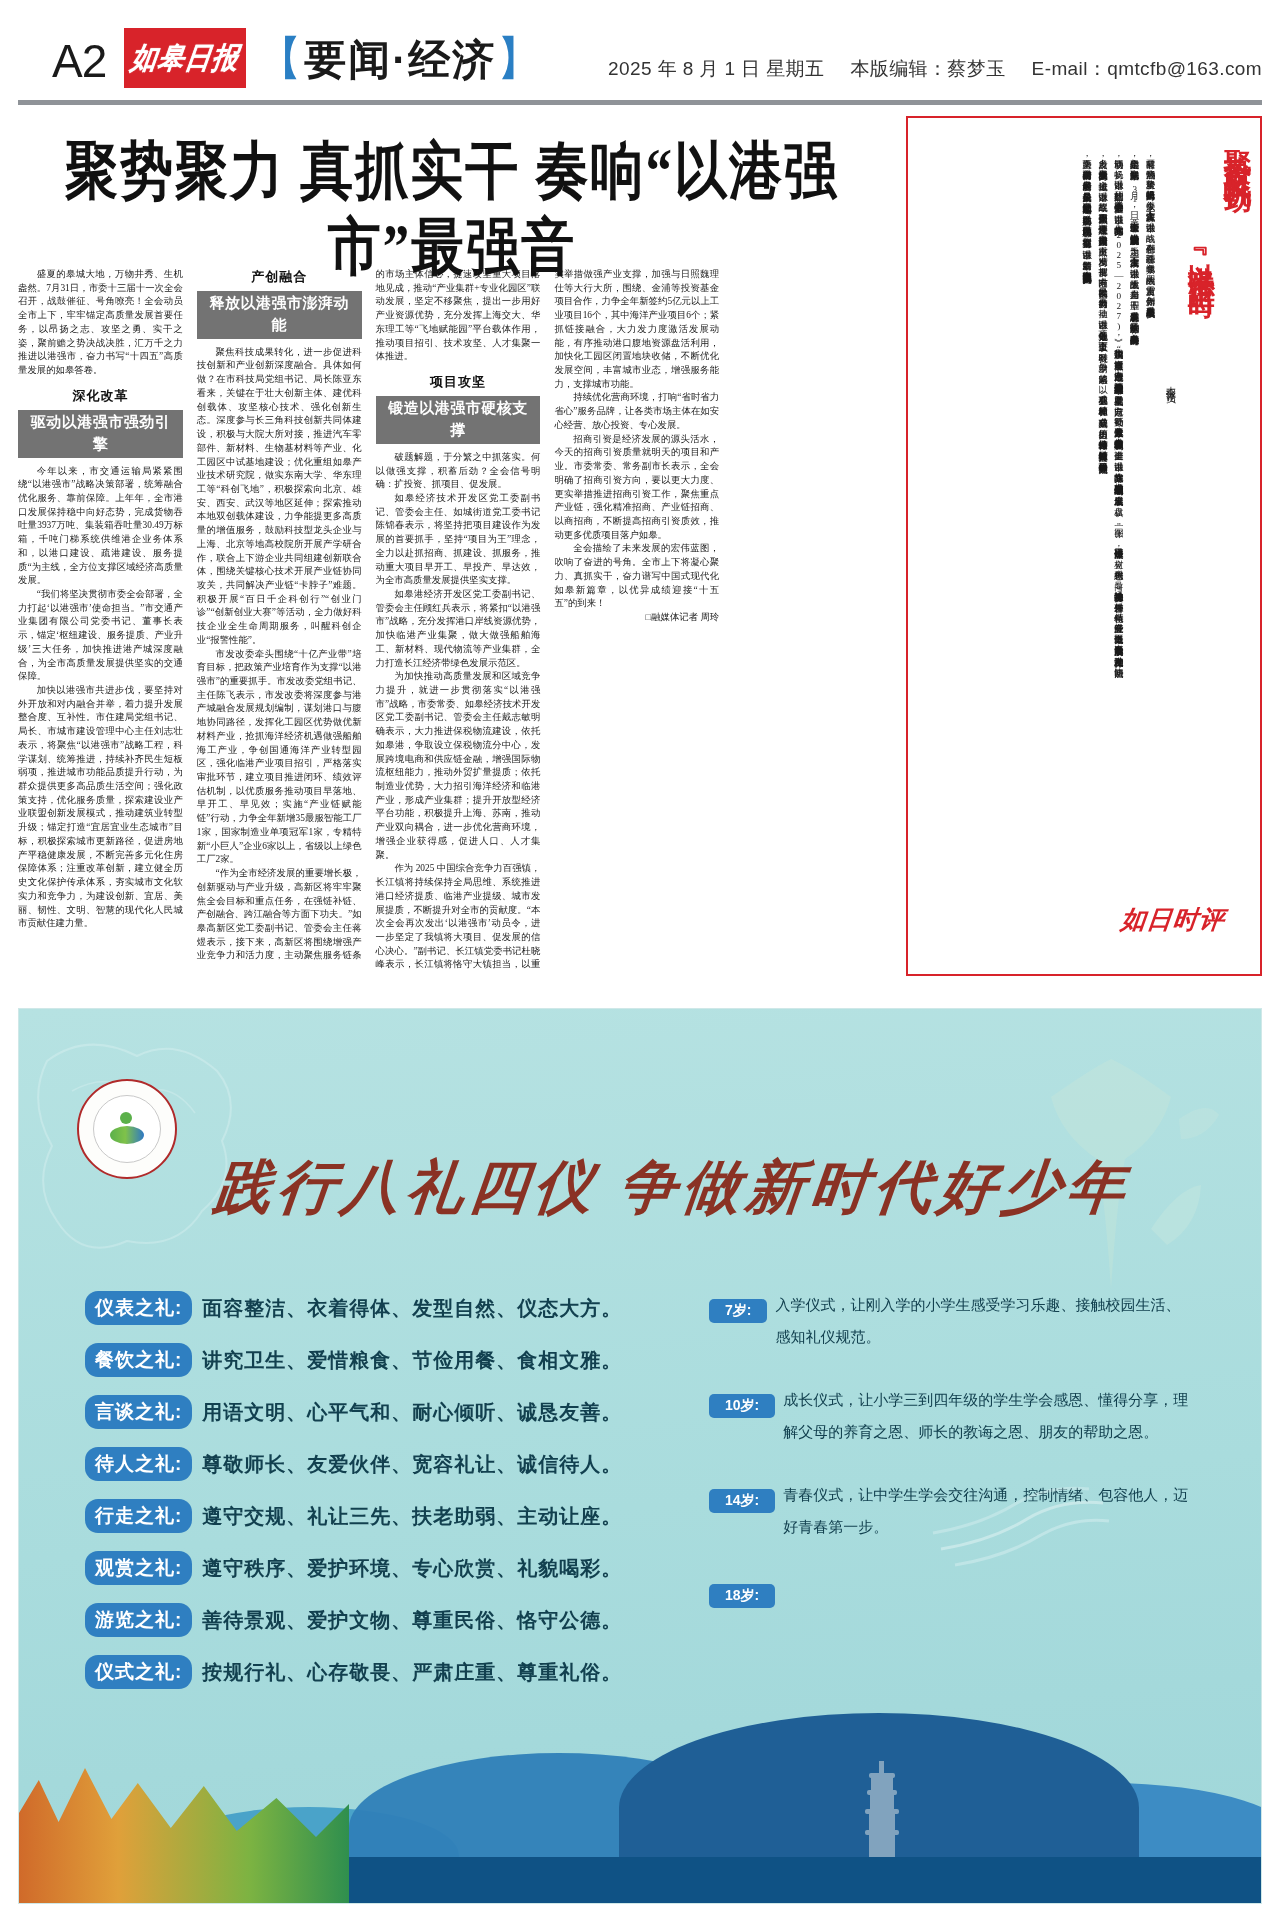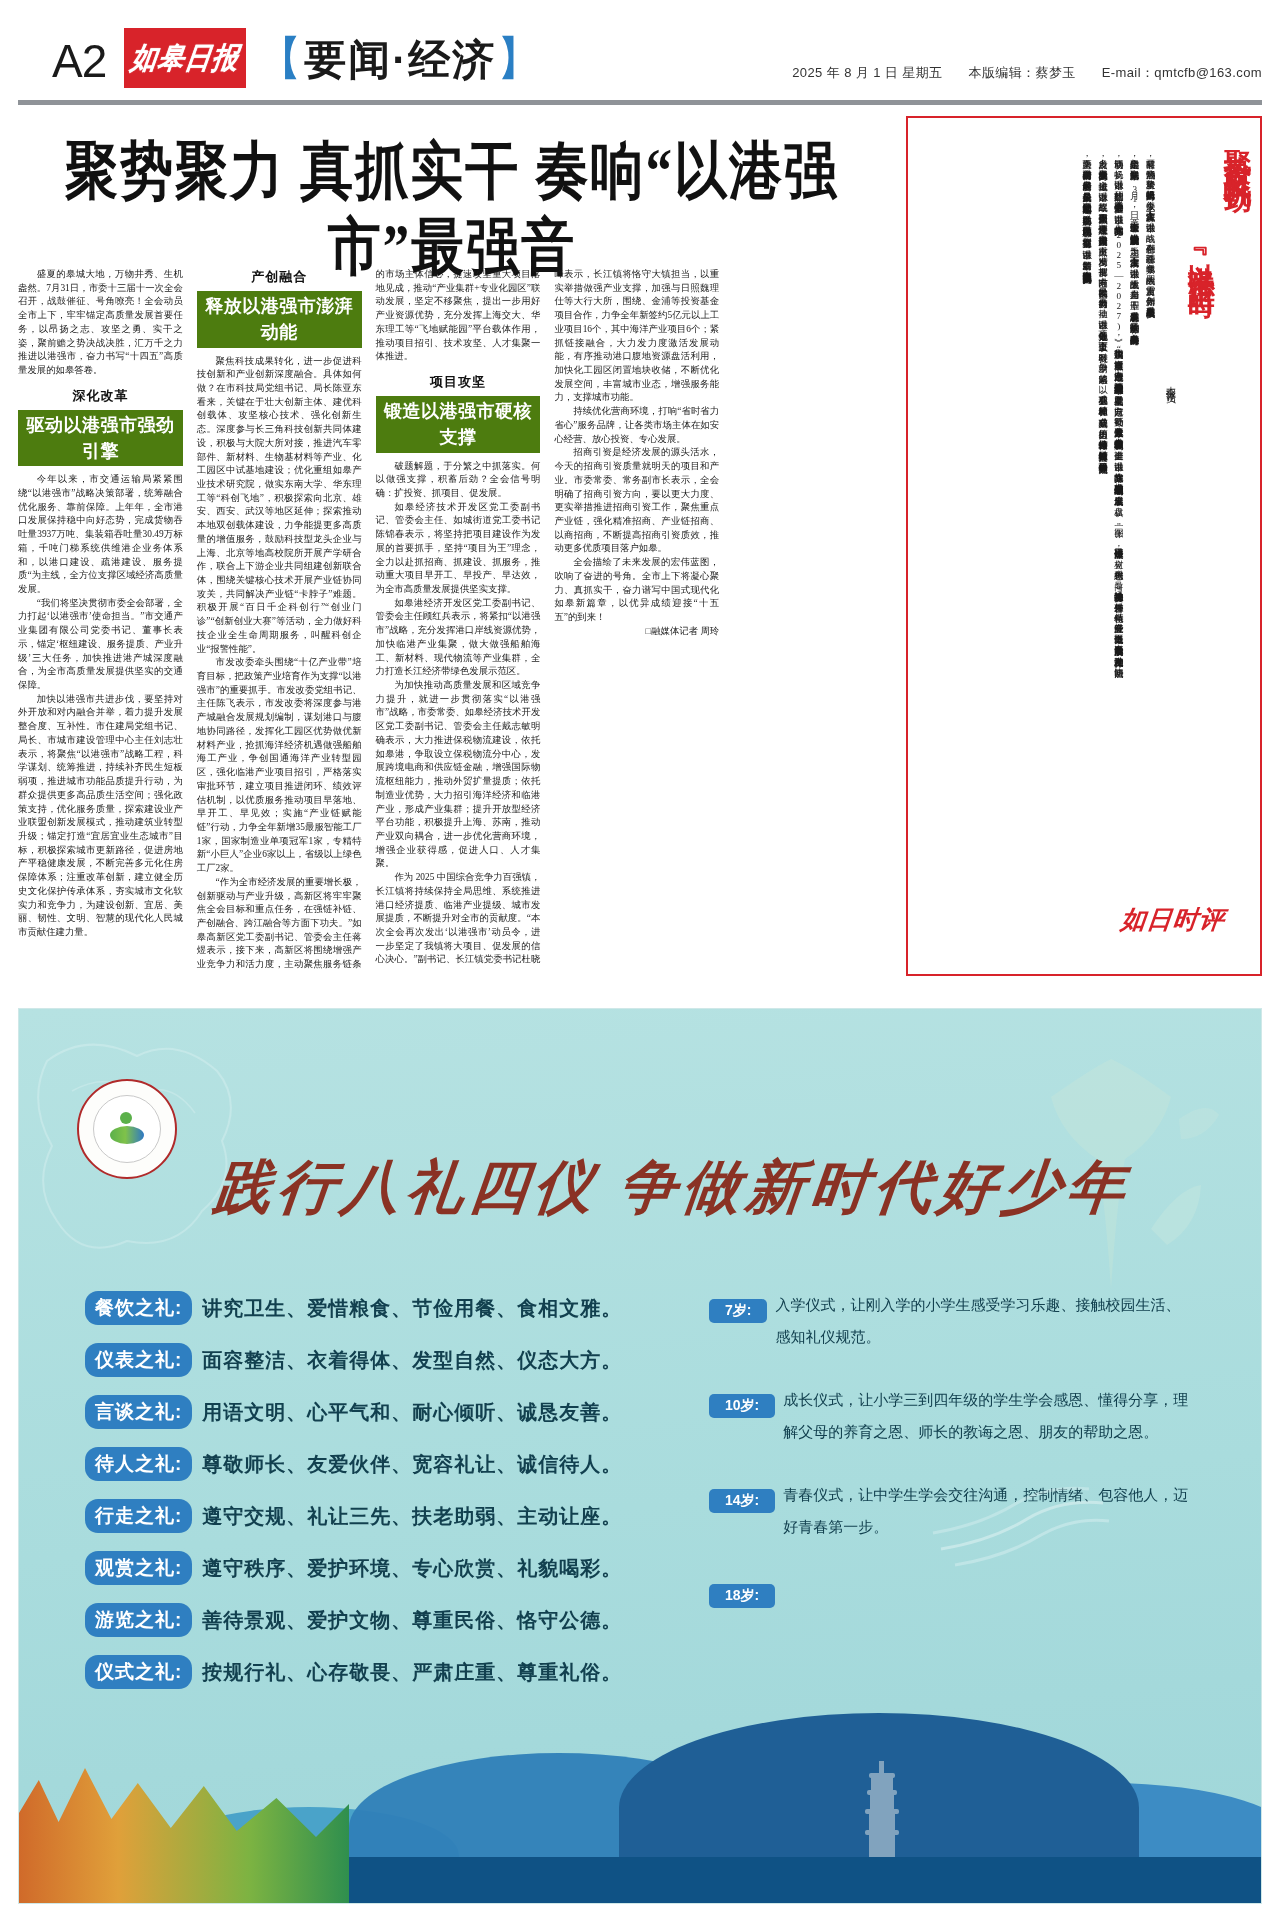--- a/index.html
+++ b/index.html
@@ -29,21 +29,21 @@
   }
   .section-title{
     font-family:"Liberation Sans","DejaVu Sans",sans-serif;
     font-size:42px;font-weight:600;color:#1a1a1a;margin-left:10px;margin-bottom:14px;
     letter-spacing:2px;display:flex;align-items:baseline;
   }
   .brk{color:#2a7fc4;font-weight:400;font-size:46px;}
   .head-right{
     margin-left:auto;margin-bottom:22px;display:flex;align-items:baseline;
     font-family:"Liberation Sans","DejaVu Sans",sans-serif;
-    font-size:13px;color:#333;letter-spacing:.4px;
+    font-size:19px;color:#333;letter-spacing:.4px;
   }
   .head-right span{margin-left:26px;white-space:nowrap;}
   .rule{
     position:absolute;left:18px;top:100px;width:1244px;height:5px;
     background:#8f9398;
   }
   
   .main-wrap{position:absolute;left:18px;top:116px;width:1244px;height:860px;}
   .headline{
     text-align:center;font-size:53px;font-weight:700;color:#111;
@@ -58,21 +58,21 @@
   .cols{
     position:absolute;left:0;top:152px;width:880px;height:708px;
     column-count:5;column-gap:14px;column-fill:auto;
     font-size:9.4px;line-height:1.46;color:#1a1a1a;text-align:justify;
     font-family:"Liberation Serif","DejaVu Serif",serif;
   }
   .cols p{margin:0 0 0 0;text-indent:2em;}
   .sec-head{break-inside:avoid;text-align:center;margin:9px 0 7px 0;}
   .sec-head .t1{font-size:13px;font-weight:700;color:#111;letter-spacing:1px;display:block;margin-bottom:4px;}
   .sec-head .t2{
-    display:inline-block;background:#4d7c0f;color:#fff;font-size:18px;font-weight:700;
+    display:inline-block;background:#737373;color:#fff;font-size:15px;font-weight:700;
     padding:2px 5px;letter-spacing:.5px;
   }
   .byline{text-align:right;font-size:9.4px;margin-top:6px;text-indent:0;}
   
   .comment{
     position:absolute;left:888px;top:0px;width:356px;height:860px;
     border:2px solid #d8232a;box-sizing:border-box;padding:10px 8px;
     display:flex;flex-direction:row-reverse;align-items:flex-start;
   }
   .cm-title{
@@ -256,26 +256,26 @@
     <div class="badge-inner">
       <span class="d"></span>
       <span class="g"></span>
     </div>
   </div>
 
   <div class="poster-title">践行八礼四仪  争做新时代好少年</div>
 
   <div class="li-col">
     <div class="li-row">
+      <span class="li-tag">仪表之礼:</span>
+      <span class="li-txt">面容整洁、衣着得体、发型自然、仪态大方。</span>
+    </div>
+    <div class="li-row">
       <span class="li-tag">餐饮之礼:</span>
       <span class="li-txt">讲究卫生、爱惜粮食、节俭用餐、食相文雅。</span>
-    </div>
-    <div class="li-row">
-      <span class="li-tag">仪表之礼:</span>
-      <span class="li-txt">面容整洁、衣着得体、发型自然、仪态大方。</span>
     </div>
     <div class="li-row">
       <span class="li-tag">言谈之礼:</span>
       <span class="li-txt">用语文明、心平气和、耐心倾听、诚恳友善。</span>
     </div>
     <div class="li-row">
       <span class="li-tag">待人之礼:</span>
       <span class="li-txt">尊敬师长、友爱伙伴、宽容礼让、诚信待人。</span>
     </div>
     <div class="li-row">

